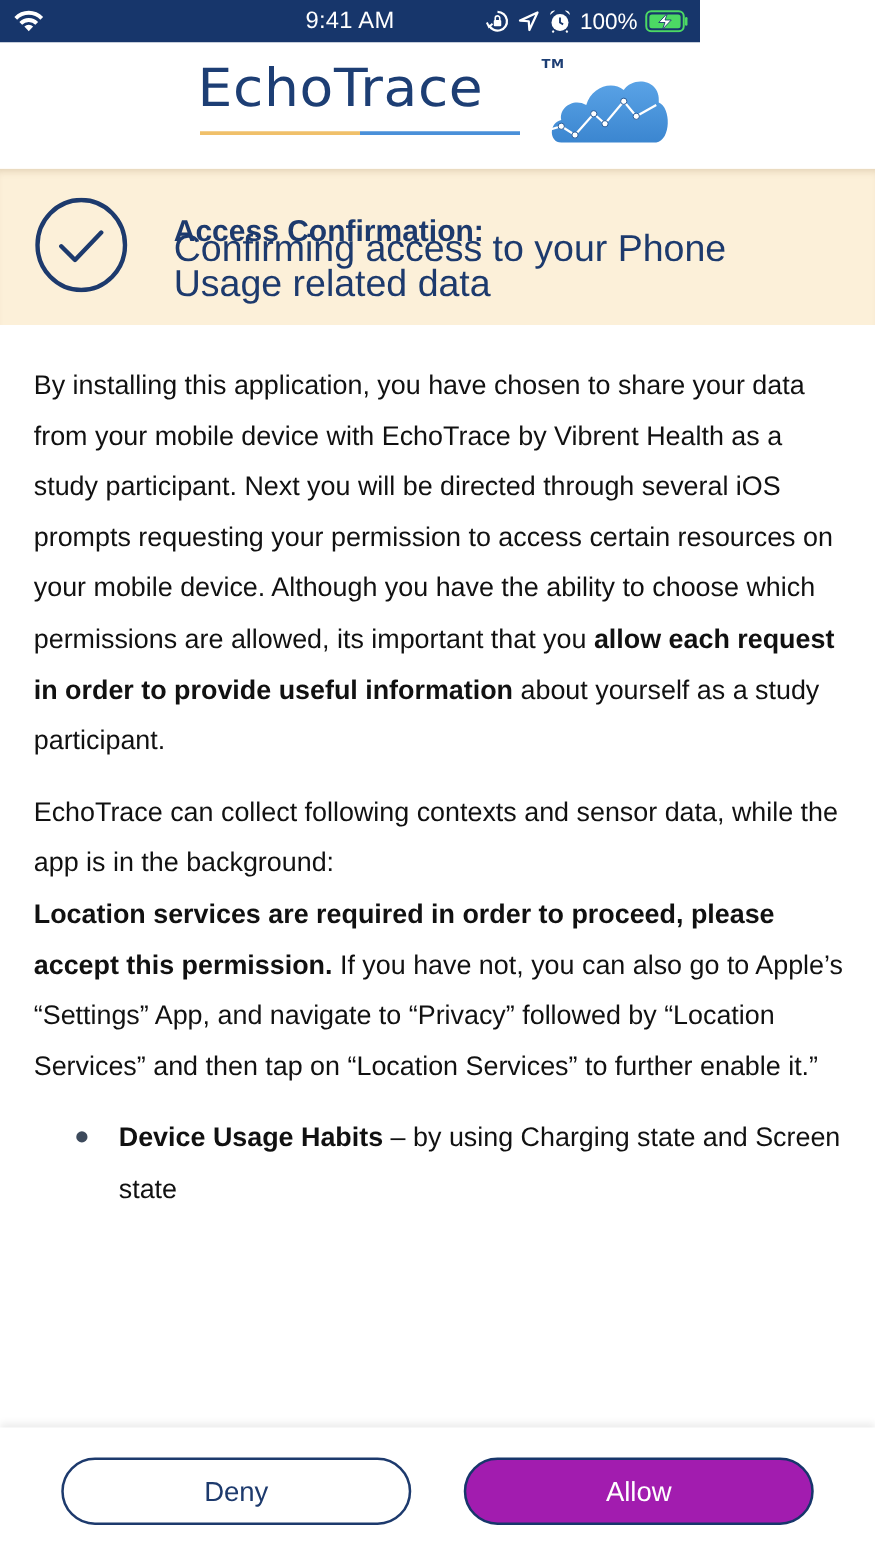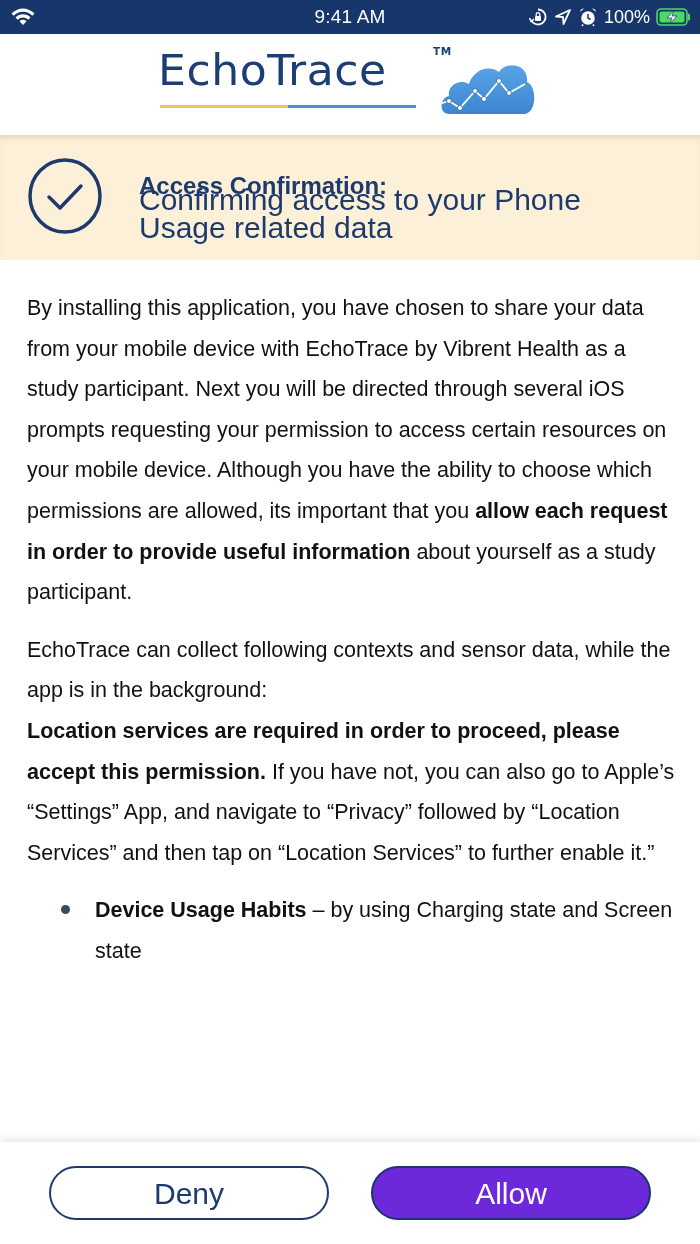--- a/index.html
+++ b/index.html
@@ -1,20 +1,20 @@
 <!DOCTYPE html>
 <html><head>
   <meta charset="utf-8">
   <style>
     * { box-sizing: border-box; margin: 0; padding: 0; }
     html, body { width: 700px; height: 1244px; overflow: hidden; background: #ffffff; }
     body { font-family: "Liberation Sans", sans-serif; color: #000; position: relative; }
 
     .status-bar {
-      position: absolute; left: 0; top: 0; width: 700px; height: 34px;
+      position: absolute; left: 0; top: 0; width: 560px; height: 34px;
       background: #17366b; color: #fff;
     }
     .status-bar .wifi { position: absolute; left: 10px; top: 7px; width: 26px; height: 20px; }
     .status-bar .time {
       position: absolute; left: 0; right: 0; top: 6px; text-align: center;
       font-size: 19px; font-weight: 500; letter-spacing: 0.2px;
     }
     .status-bar .right {
       position: absolute; right: 8px; top: 5px; height: 24px;
       display: flex; align-items: center; gap: 6px; font-size: 18px;
@@ -58,24 +58,24 @@
     .content li .bullet {
       position: absolute; left: 34px; top: 15px; width: 9px; height: 9px; border-radius: 50%; background: #3d4a5c;
     }
 
     .footer {
       position: absolute; left: 0; top: 1142px; width: 700px; height: 102px; background: #fff;
       box-shadow: 0 -4px 6px rgba(0,0,0,0.08);
     }
     .btn {
       position: absolute; top: 24px; height: 54px; width: 280px; border-radius: 27px;
-      font-size: 30px; text-align: center; line-height: 52px; cursor: pointer;
+      font-size: 22px; text-align: center; line-height: 52px; cursor: pointer;
     }
     .btn-deny { left: 49px; border: 2px solid #1d3a6d; color: #1d3a6d; background: #fff; }
-    .btn-allow { left: 371px; border: 2px solid #17366b; background: #6d28d9; color: #fff; }
+    .btn-allow { left: 371px; border: 2px solid #17366b; background: #a21caf; color: #fff; }
   </style>
 </head>
 <body>
 
 <div class="status-bar">
   <svg class="wifi" viewBox="0 0 26 20">
     <path d="M13 18 L9.5 14.2 A5 5 0 0 1 16.5 14.2 Z" fill="#fff"></path>
     <path d="M5.5 10.5 A10.5 10.5 0 0 1 20.5 10.5 L18.3 12.8 A7.3 7.3 0 0 0 7.7 12.8 Z" fill="#fff"></path>
     <path d="M1.5 6.5 A16 16 0 0 1 24.5 6.5 L22.3 8.8 A12.8 12.8 0 0 0 3.7 8.8 Z" fill="#fff"></path>
   </svg>

